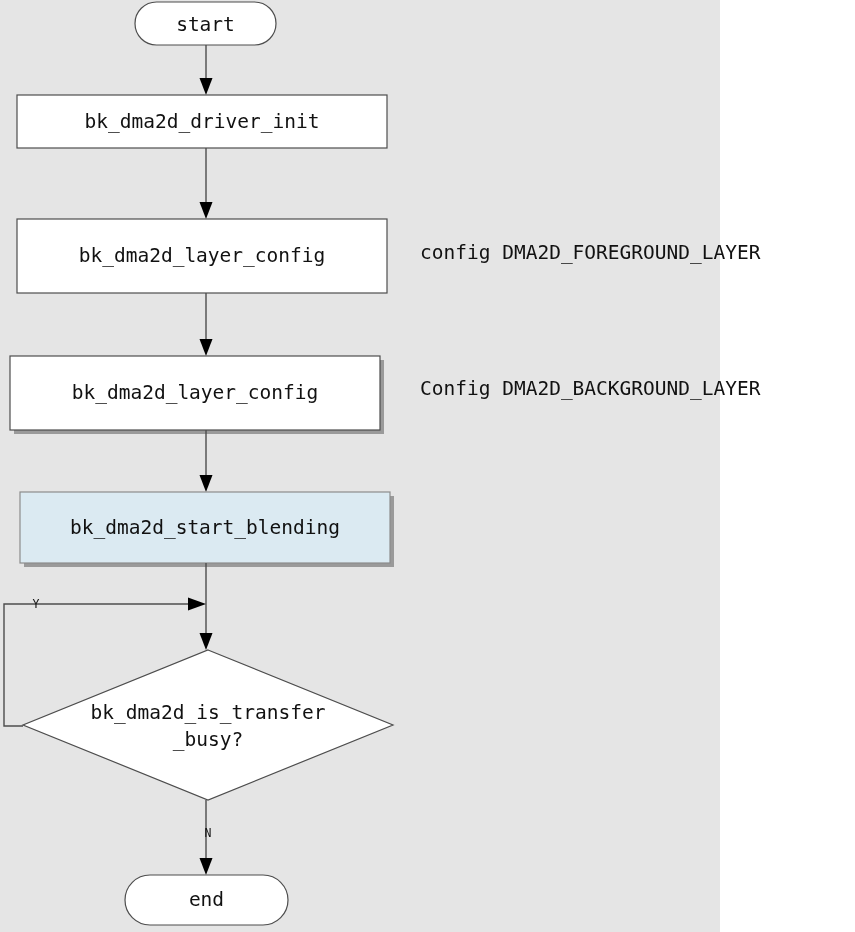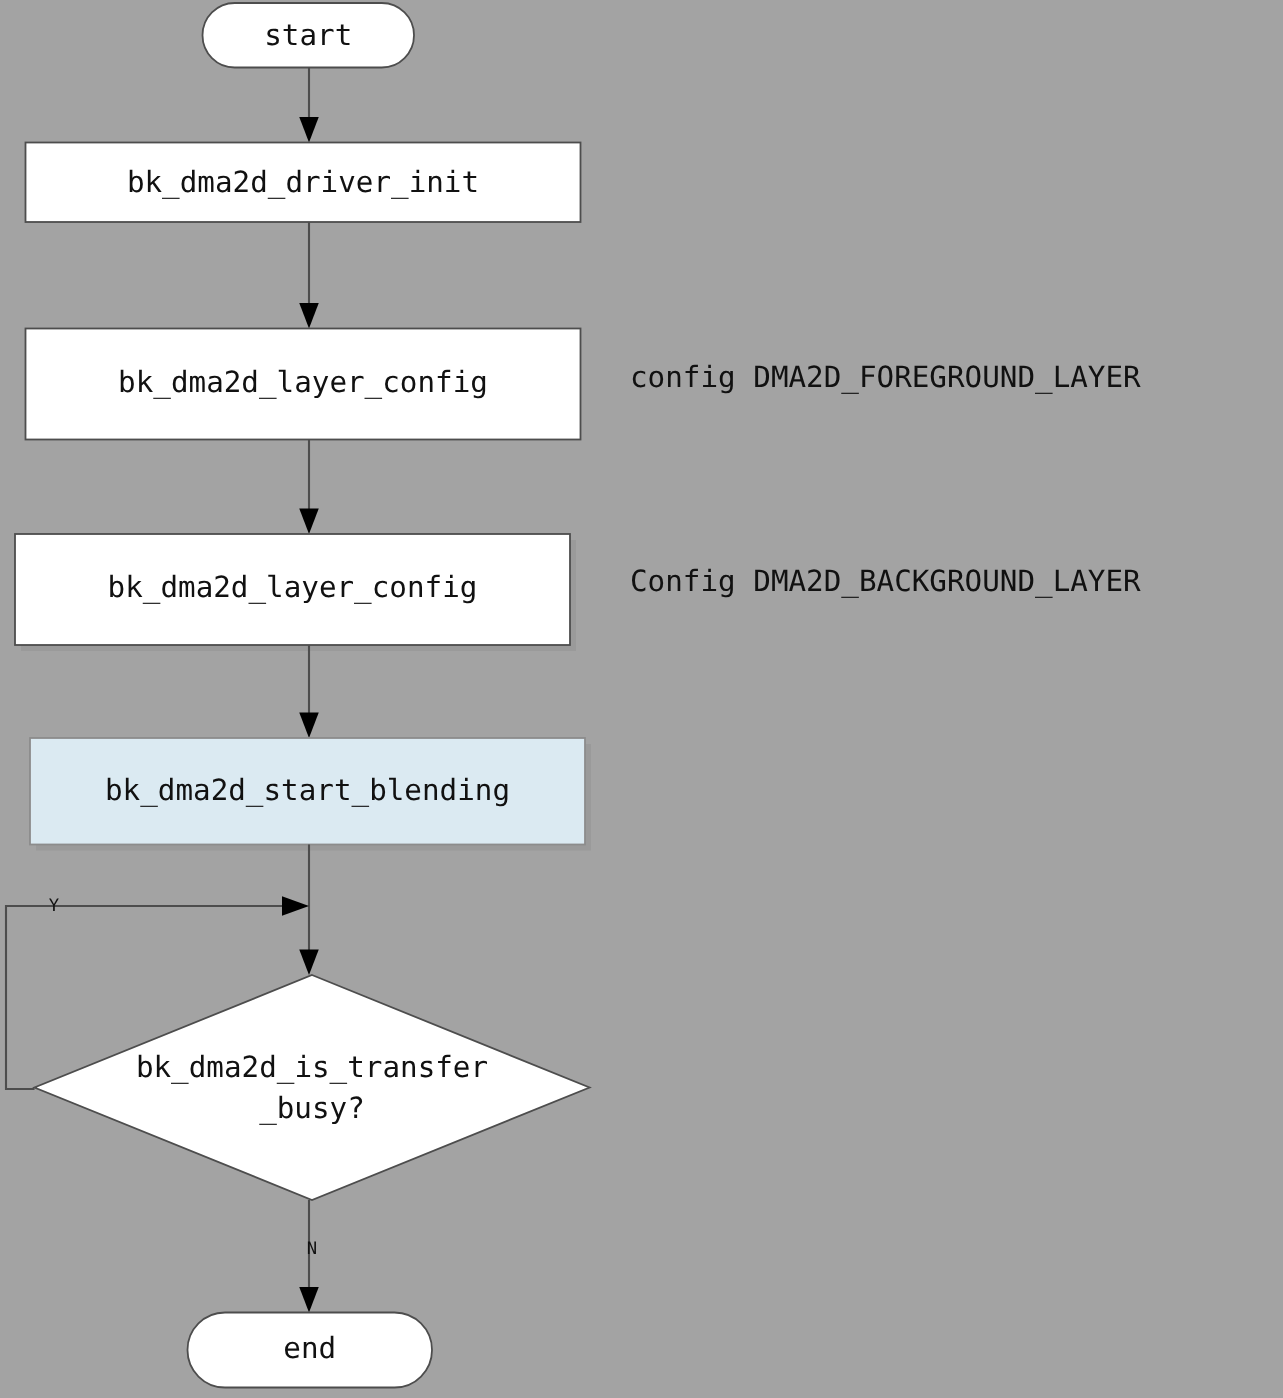--- a/index.html
+++ b/index.html
@@ -9,23 +9,23 @@
     background: #ffffff;
   }
   body {
     width: 855px;
     height: 932px;
     font-family: "DejaVu Sans Mono", "Liberation Mono", monospace;
     overflow: hidden;
   }
   #flow-root {
     position: relative;
-    width: 855px;
+    width: 720px;
     height: 932px;
-    background: #a3a3a3;
+    background: #e5e5e5;
   }
   svg#flow-svg {
     position: absolute;
     left: 0;
     top: 0;
     width: 855px;
     height: 932px;
     display: block;
   }
   .node-text {

